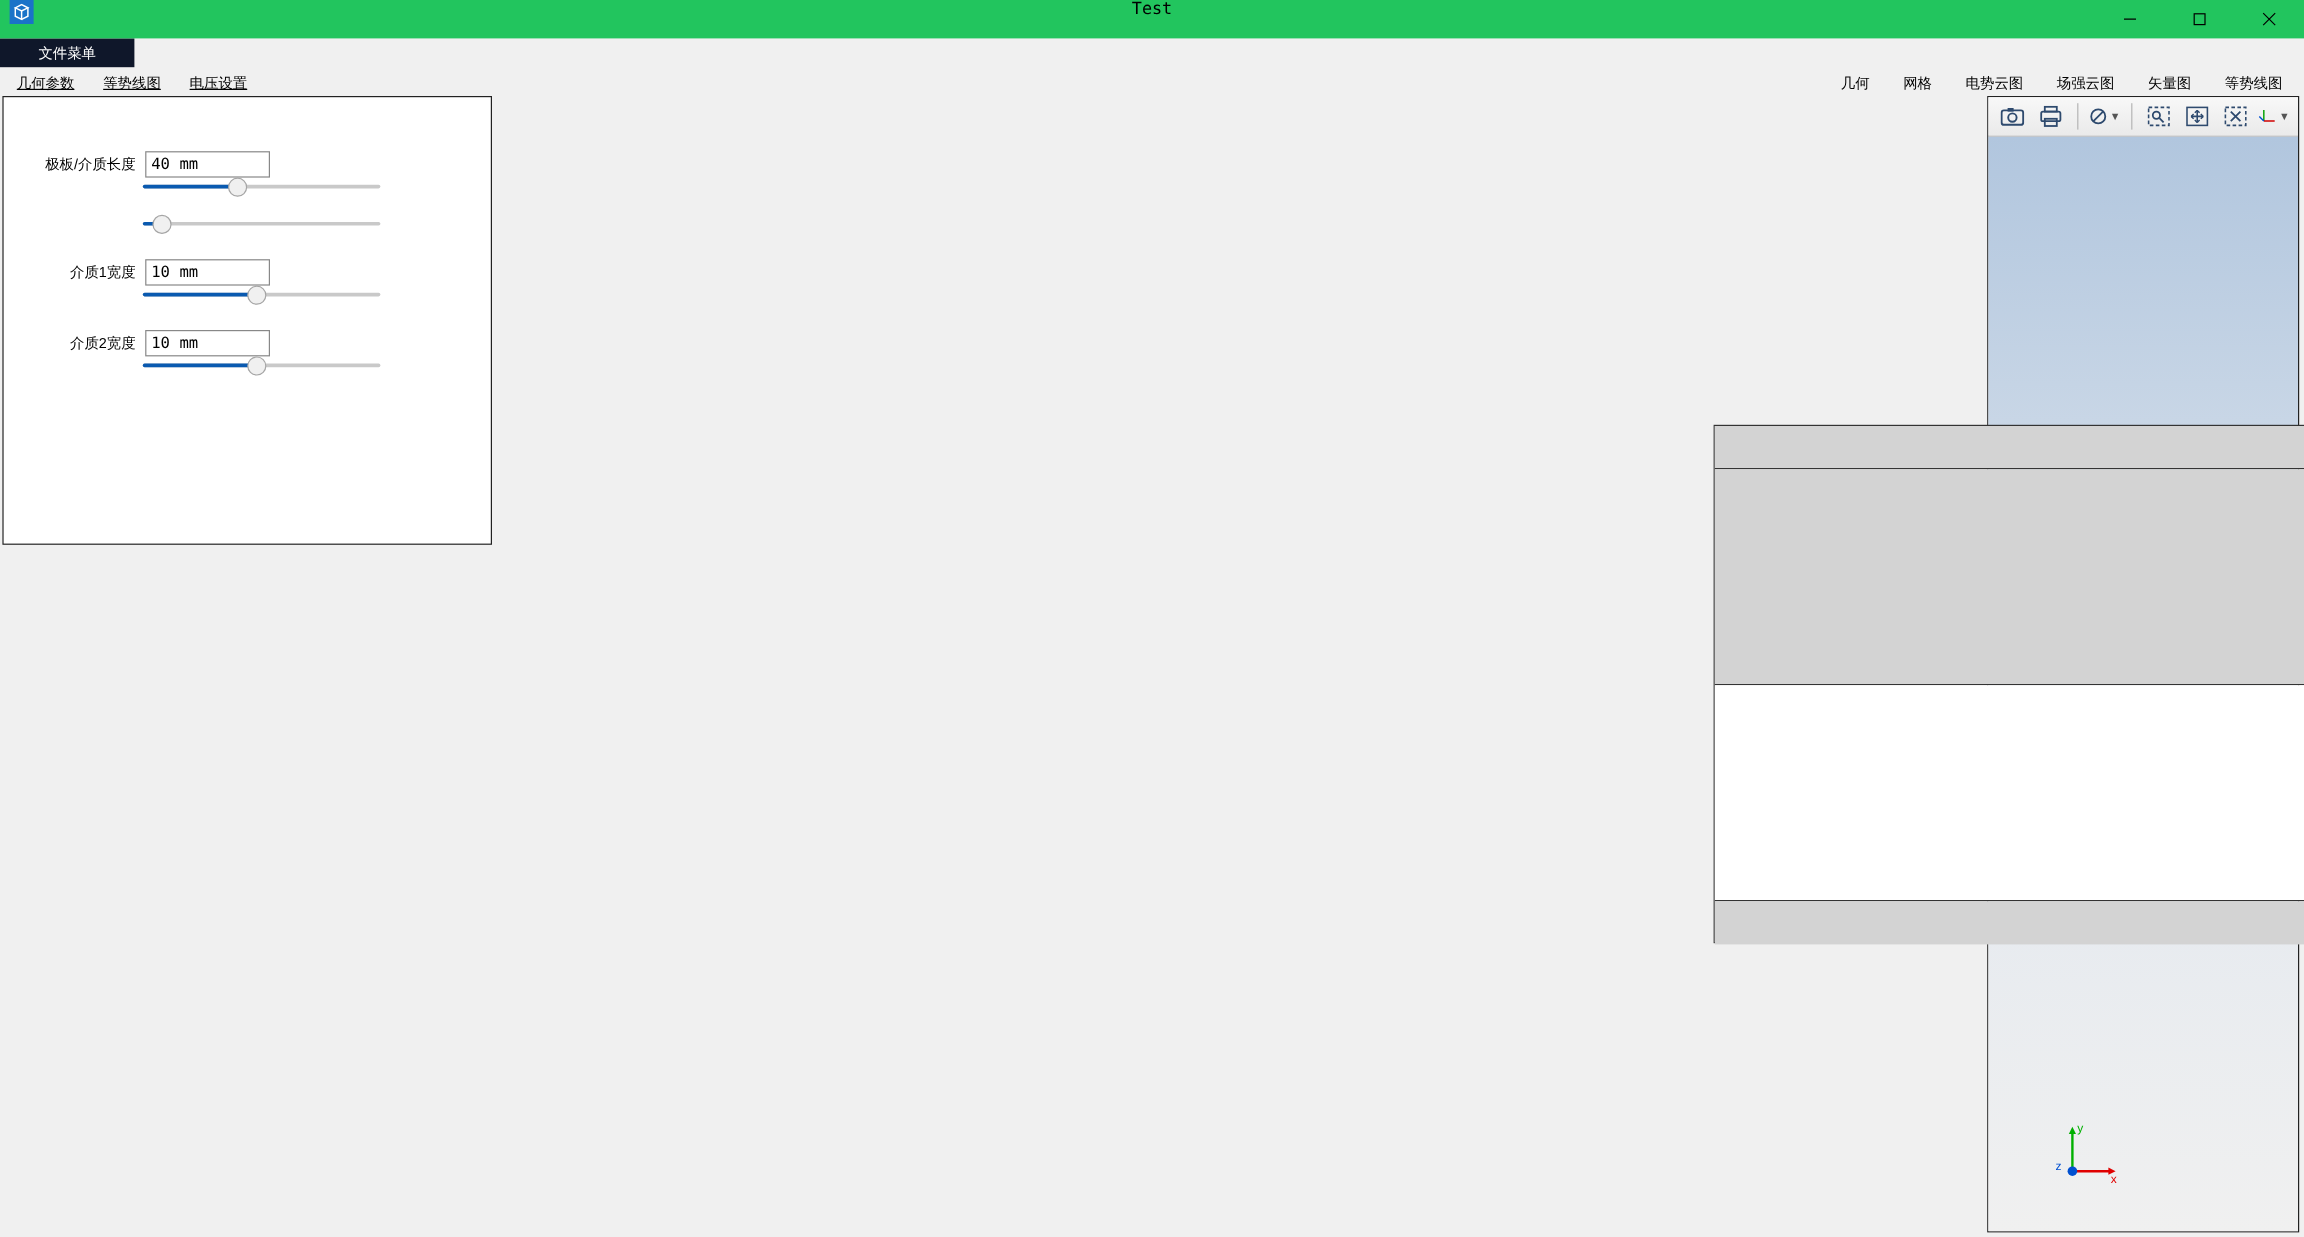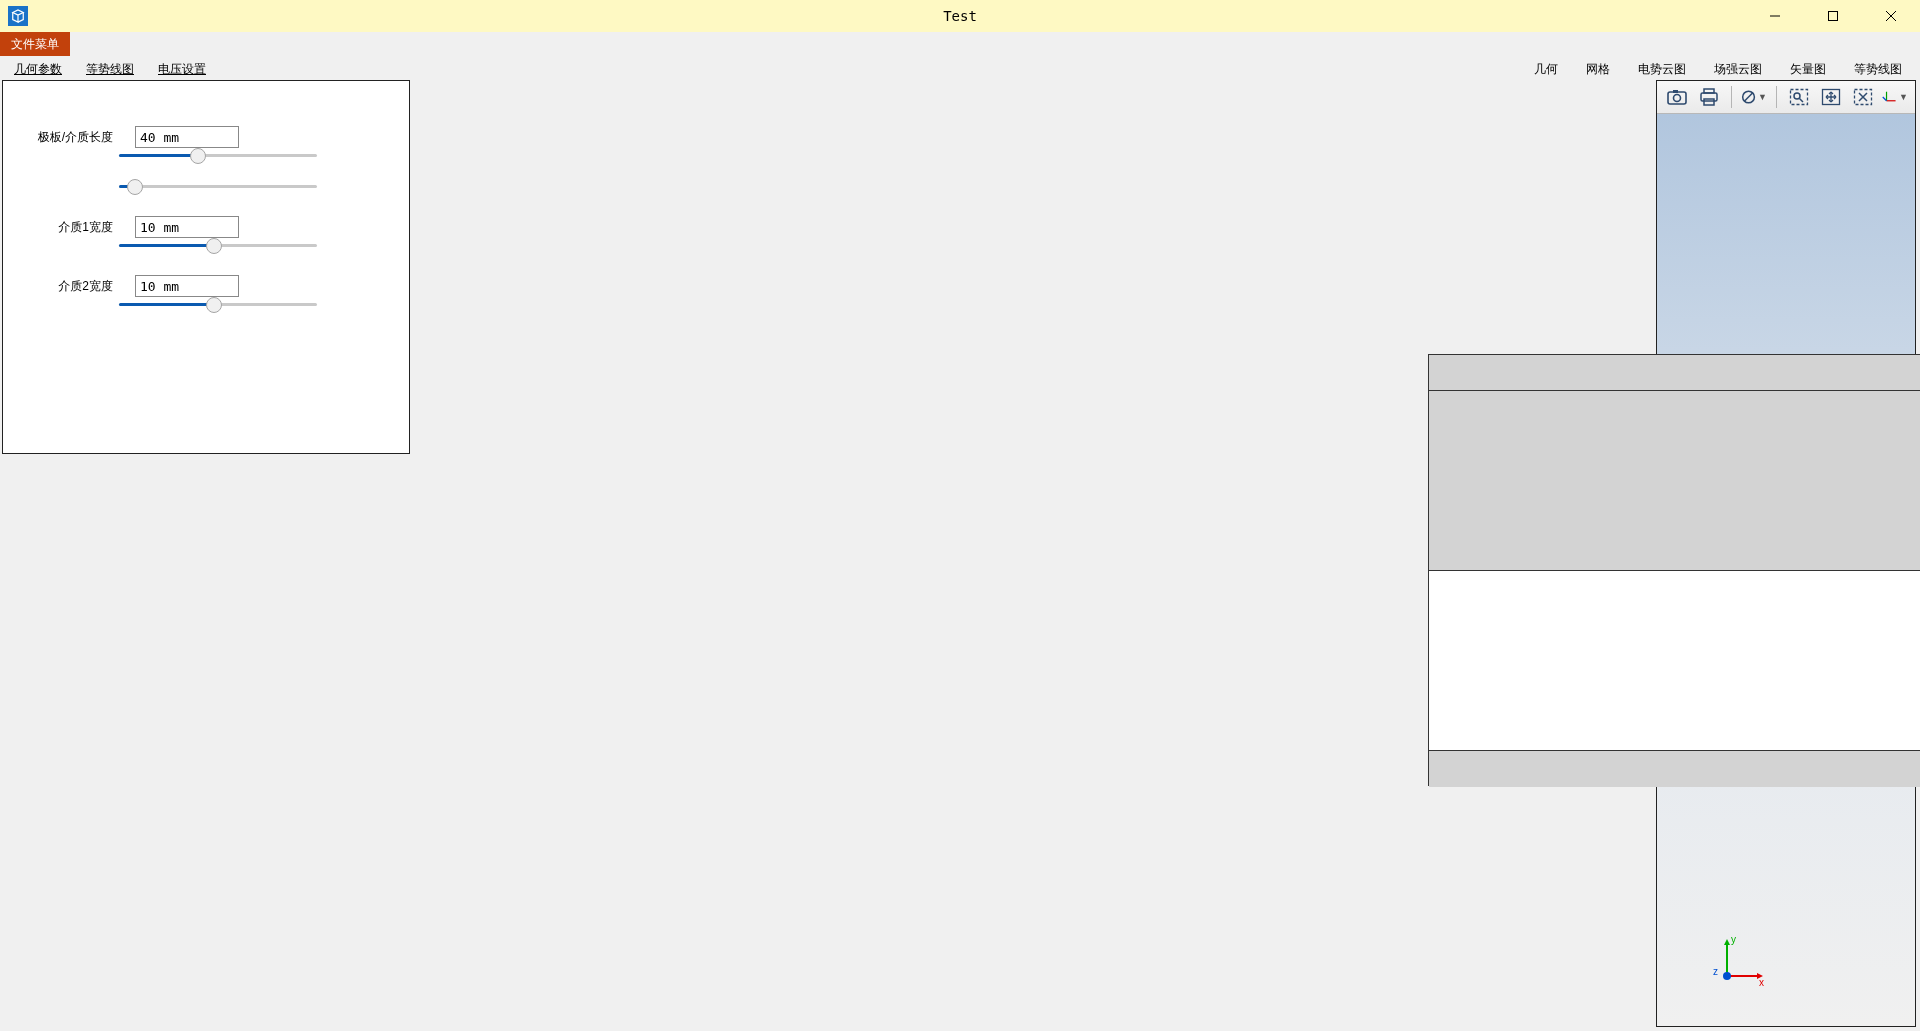--- a/index.html
+++ b/index.html
@@ -12,23 +12,23 @@
 }
 .window {
   width: 1920px;
   height: 1031px;
   background: #f0f0f0;
   display: flex;
   flex-direction: column;
 }
 .titlebar {
   height: 32px;
-  background: #fef9c3;
-  display: flex;
-  align-items: center;
+  background: #22c55e;
+  display: flex;
+  align-items: flex-start;
   position: relative;
 }
 .app-icon {
   width: 20px; height: 20px;
   background: #1a73c8;
   margin-left: 8px;
   display: flex; align-items: center; justify-content: center;
 }
 .app-icon svg { width: 14px; height: 14px; }
 .title-text {
@@ -47,24 +47,24 @@
   display: flex; align-items: center; justify-content: center;
   color: #000;
 }
 
 .menubar {
   height: 24px;
   background: #f0f0f0;
   display: flex;
 }
 .menu-item {
-  background: #c2410c;
+  background: #0f172a;
   color: #fff;
   font-size: 12px;
-  padding: 0 11px;
+  padding: 0 32px;
   display: flex; align-items: center;
   height: 24px;
 }
 
 .content {
   flex: 1;
   display: flex;
   padding: 2px 4px 4px 2px;
   gap: 28px;
 }
@@ -89,21 +89,21 @@
 .param-box {
   border: 1px solid #222;
   background: #fff;
   height: 374px;
   padding: 45px 20px 20px 20px;
 }
 .param-row {
   display: flex;
   align-items: center;
   margin-bottom: 6px;
-  gap: 22px;
+  gap: 8px;
 }
 .param-label {
   width: 90px;
   text-align: right;
   font-size: 12px;
   color: #000;
 }
 .param-input {
   width: 104px;
   height: 22px;

